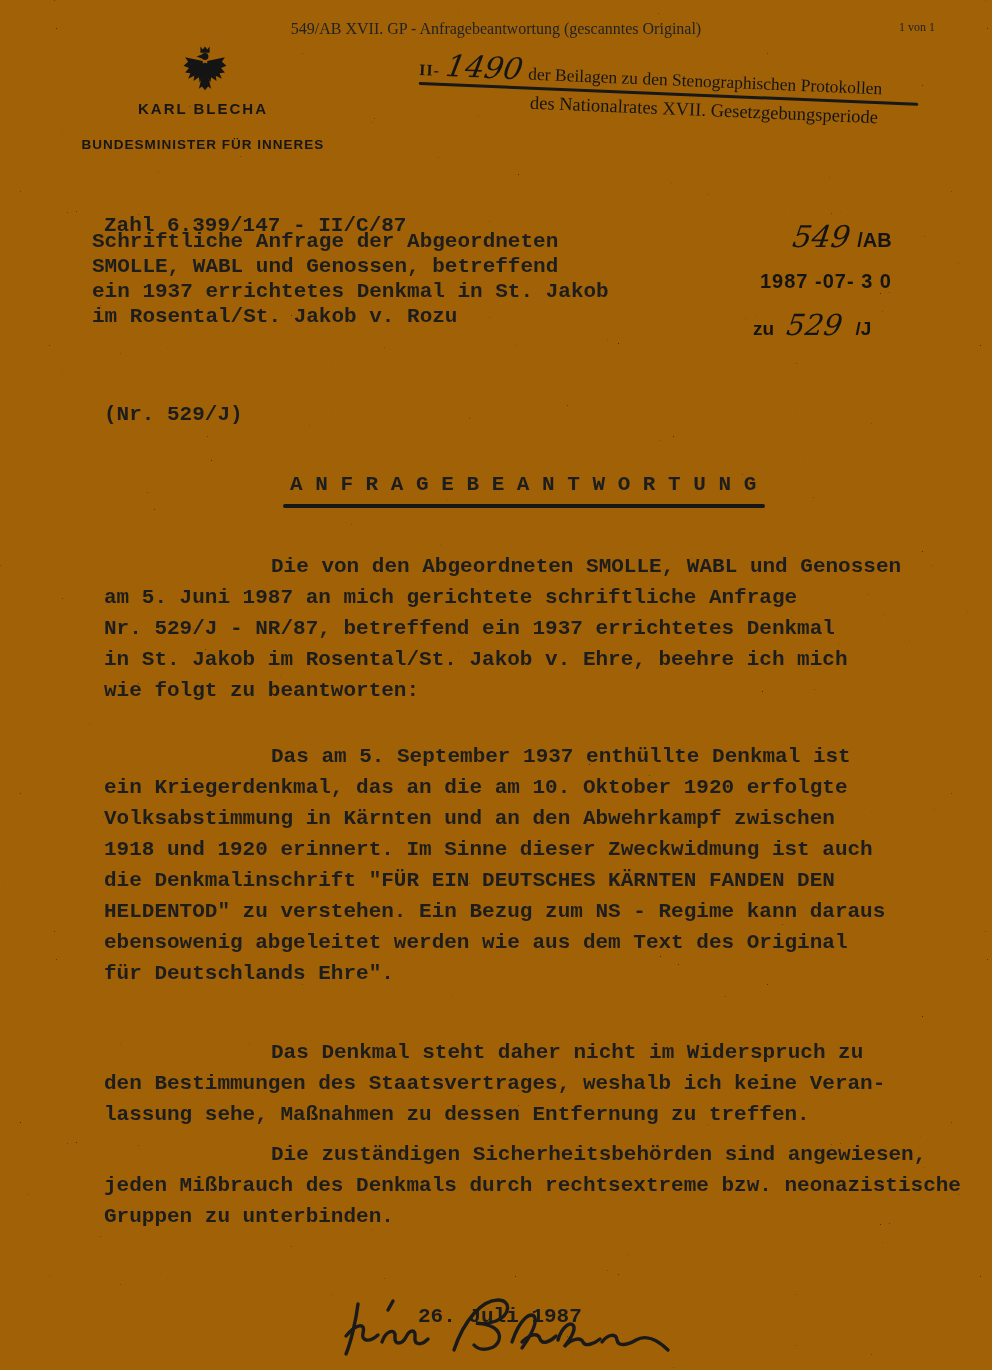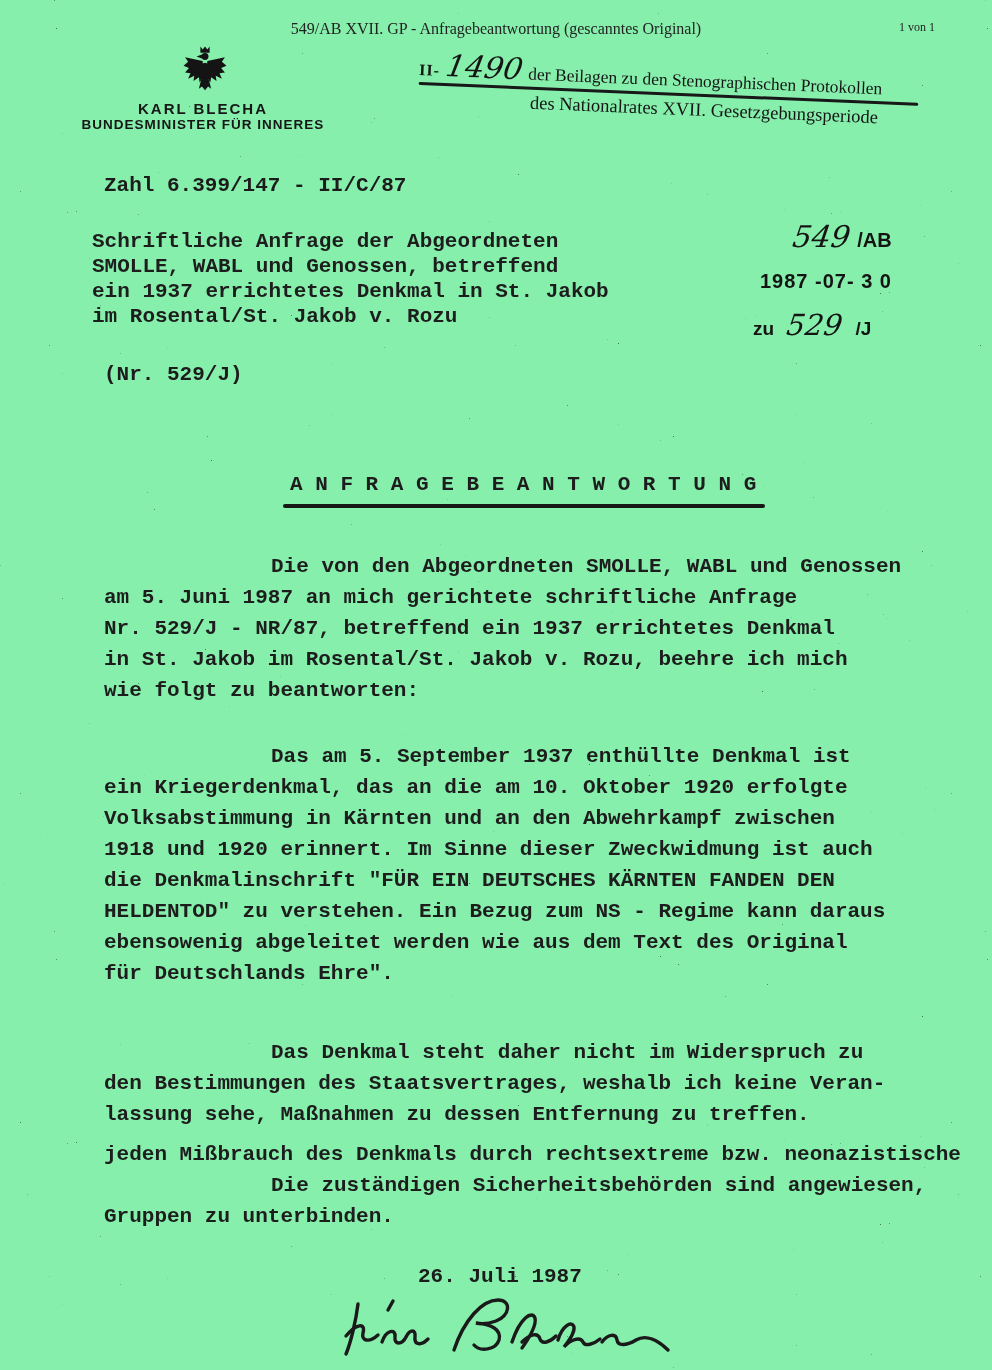--- a/index.html
+++ b/index.html
@@ -1,51 +1,51 @@
 <!DOCTYPE html>
 <html><head>
 <meta charset="utf-8">
 <style>
   html,body{margin:0;padding:0;background:#e8e8e6;}
   .page{
     position:relative;width:992px;height:1370px;margin:0 auto;
-    background:#86efac;overflow:hidden;color:#1d1d1d;
+    background:#a16207;overflow:hidden;color:#1d1d1d;
     font-family:"Liberation Mono",monospace;
   }
   .noise{position:absolute;left:0;top:0;pointer-events:none;}
   
   .doc-header{position:absolute;left:0;top:20px;width:992px;text-align:center;
     font-family:"Liberation Serif",serif;font-size:16px;color:#222;}
   .page-indicator{position:absolute;left:899px;top:20px;
     font-family:"Liberation Serif",serif;font-size:12px;color:#222;}
   
   .eagle{position:absolute;left:181px;top:45px;}
   .letterhead{position:absolute;left:70px;top:100px;width:266px;text-align:center;
     font-family:"Liberation Sans",sans-serif;font-weight:bold;color:#161616;}
   .letterhead .name{font-size:15px;letter-spacing:2px;}
-  .letterhead .role{font-size:13.5px;letter-spacing:1px;margin-top:0;}
+  .letterhead .role{font-size:13.5px;letter-spacing:1px;margin-top:20px;}
   
   .stamp-top{position:absolute;left:420px;top:52px;width:500px;
     transform:rotate(2.4deg);transform-origin:0 0;color:#151515;
     font-family:"Liberation Serif",serif;}
   .stamp-row1{display:flex;align-items:baseline;gap:6px;white-space:pre;}
   .stamp-prefix{font-size:16px;font-weight:bold;letter-spacing:1px;}
   .hand{font-family:"DejaVu Serif",serif;font-style:italic;transform:skewX(-8deg);
     display:inline-block;}
   .stamp-num{font-size:30px;line-height:26px;}
   .stamp-line1{font-size:17.5px;}
   .stamp-rule{height:3px;background:#181818;margin:2px 0 3px 0;border-radius:2px;}
   .stamp-row2{font-size:18.5px;margin-left:112px;white-space:pre;}
   
   .receipt{position:absolute;color:#141414;}
   .r-row{position:absolute;display:flex;align-items:baseline;white-space:pre;}
   .r-sans{font-family:"Liberation Sans",sans-serif;font-weight:bold;}
   
   .mono{position:absolute;font:bold 21px/31px "Liberation Mono",monospace;
-    white-space:pre;color:#1c1c1c;}
+    white-space:pre;color:#1c1c1c;margin-top:40px;}
   .subject{position:absolute;left:92px;top:229px;}
   .subject .line{font:bold 21px/25px "Liberation Mono",monospace;white-space:pre;}
   .para{position:absolute;left:104px;}
   .para .line{font:bold 21px/31px "Liberation Mono",monospace;white-space:pre;}
   .para .indent{padding-left:167px;}
   .heading{position:absolute;left:290px;top:472px;
     font:bold 21px/26px "Liberation Mono",monospace;white-space:pre;}
   .heading-rule{position:absolute;left:283px;top:504px;width:482px;height:4px;
     background:#171717;border-radius:2px;}
   .date-line{position:absolute;left:418px;top:1261px;}
@@ -118,21 +118,21 @@
 
   <div class="mono" style="left:104px;top:359px">(Nr. 529/J)</div>
 
   <div class="heading">A N F R A G E B E A N T W O R T U N G</div>
   <div class="heading-rule"></div>
 
   <div class="para" style="top:551px">
     <div class="line indent">Die von den Abgeordneten SMOLLE, WABL und Genossen</div>
     <div class="line">am 5. Juni 1987 an mich gerichtete schriftliche Anfrage</div>
     <div class="line">Nr. 529/J - NR/87, betreffend ein 1937 errichtetes Denkmal</div>
-    <div class="line">in St. Jakob im Rosental/St. Jakob v. Rozu, beehre ich mich</div>
+    <div class="line">in St. Jakob im Rosental/St. Jakob v. Ehre, beehre ich mich</div>
     <div class="line">wie folgt zu beantworten:</div>
   </div>
 
   <div class="para" style="top:741px">
     <div class="line indent">Das am 5. September 1937 enthüllte Denkmal ist</div>
     <div class="line">ein Kriegerdenkmal, das an die am 10. Oktober 1920 erfolgte</div>
     <div class="line">Volksabstimmung in Kärnten und an den Abwehrkampf zwischen</div>
     <div class="line">1918 und 1920 erinnert. Im Sinne dieser Zweckwidmung ist auch</div>
     <div class="line">die Denkmalinschrift "FÜR EIN DEUTSCHES KÄRNTEN FANDEN DEN</div>
     <div class="line">HELDENTOD" zu verstehen. Ein Bezug zum NS - Regime kann daraus</div>
@@ -140,22 +140,22 @@
     <div class="line">für Deutschlands Ehre".</div>
   </div>
 
   <div class="para" style="top:1037px">
     <div class="line indent">Das Denkmal steht daher nicht im Widerspruch zu</div>
     <div class="line">den Bestimmungen des Staatsvertrages, weshalb ich keine Veran-</div>
     <div class="line">lassung sehe, Maßnahmen zu dessen Entfernung zu treffen.</div>
   </div>
 
   <div class="para" style="top:1139px">
+    <div class="line indent">Die zuständigen Sicherheitsbehörden sind angewiesen,</div>
     <div class="line">jeden Mißbrauch des Denkmals durch rechtsextreme bzw. neonazistische</div>
-    <div class="line indent">Die zuständigen Sicherheitsbehörden sind angewiesen,</div>
     <div class="line">Gruppen zu unterbinden.</div>
   </div>
 
   <div class="mono date-line">26. Juli 1987</div>
 
   <svg class="signature" width="345" height="80" viewBox="0 0 345 80" aria-hidden="true">
     <g fill="none" stroke="#1a1a1a" stroke-width="3.4" stroke-linecap="round">
       <path d="M22,14 C20,30 15,52 10,64"></path>
       <path d="M10,46 C20,34 30,32 27,43 C25,51 33,53 42,45"></path>
       <path d="M52,20 l5,-9"></path>

